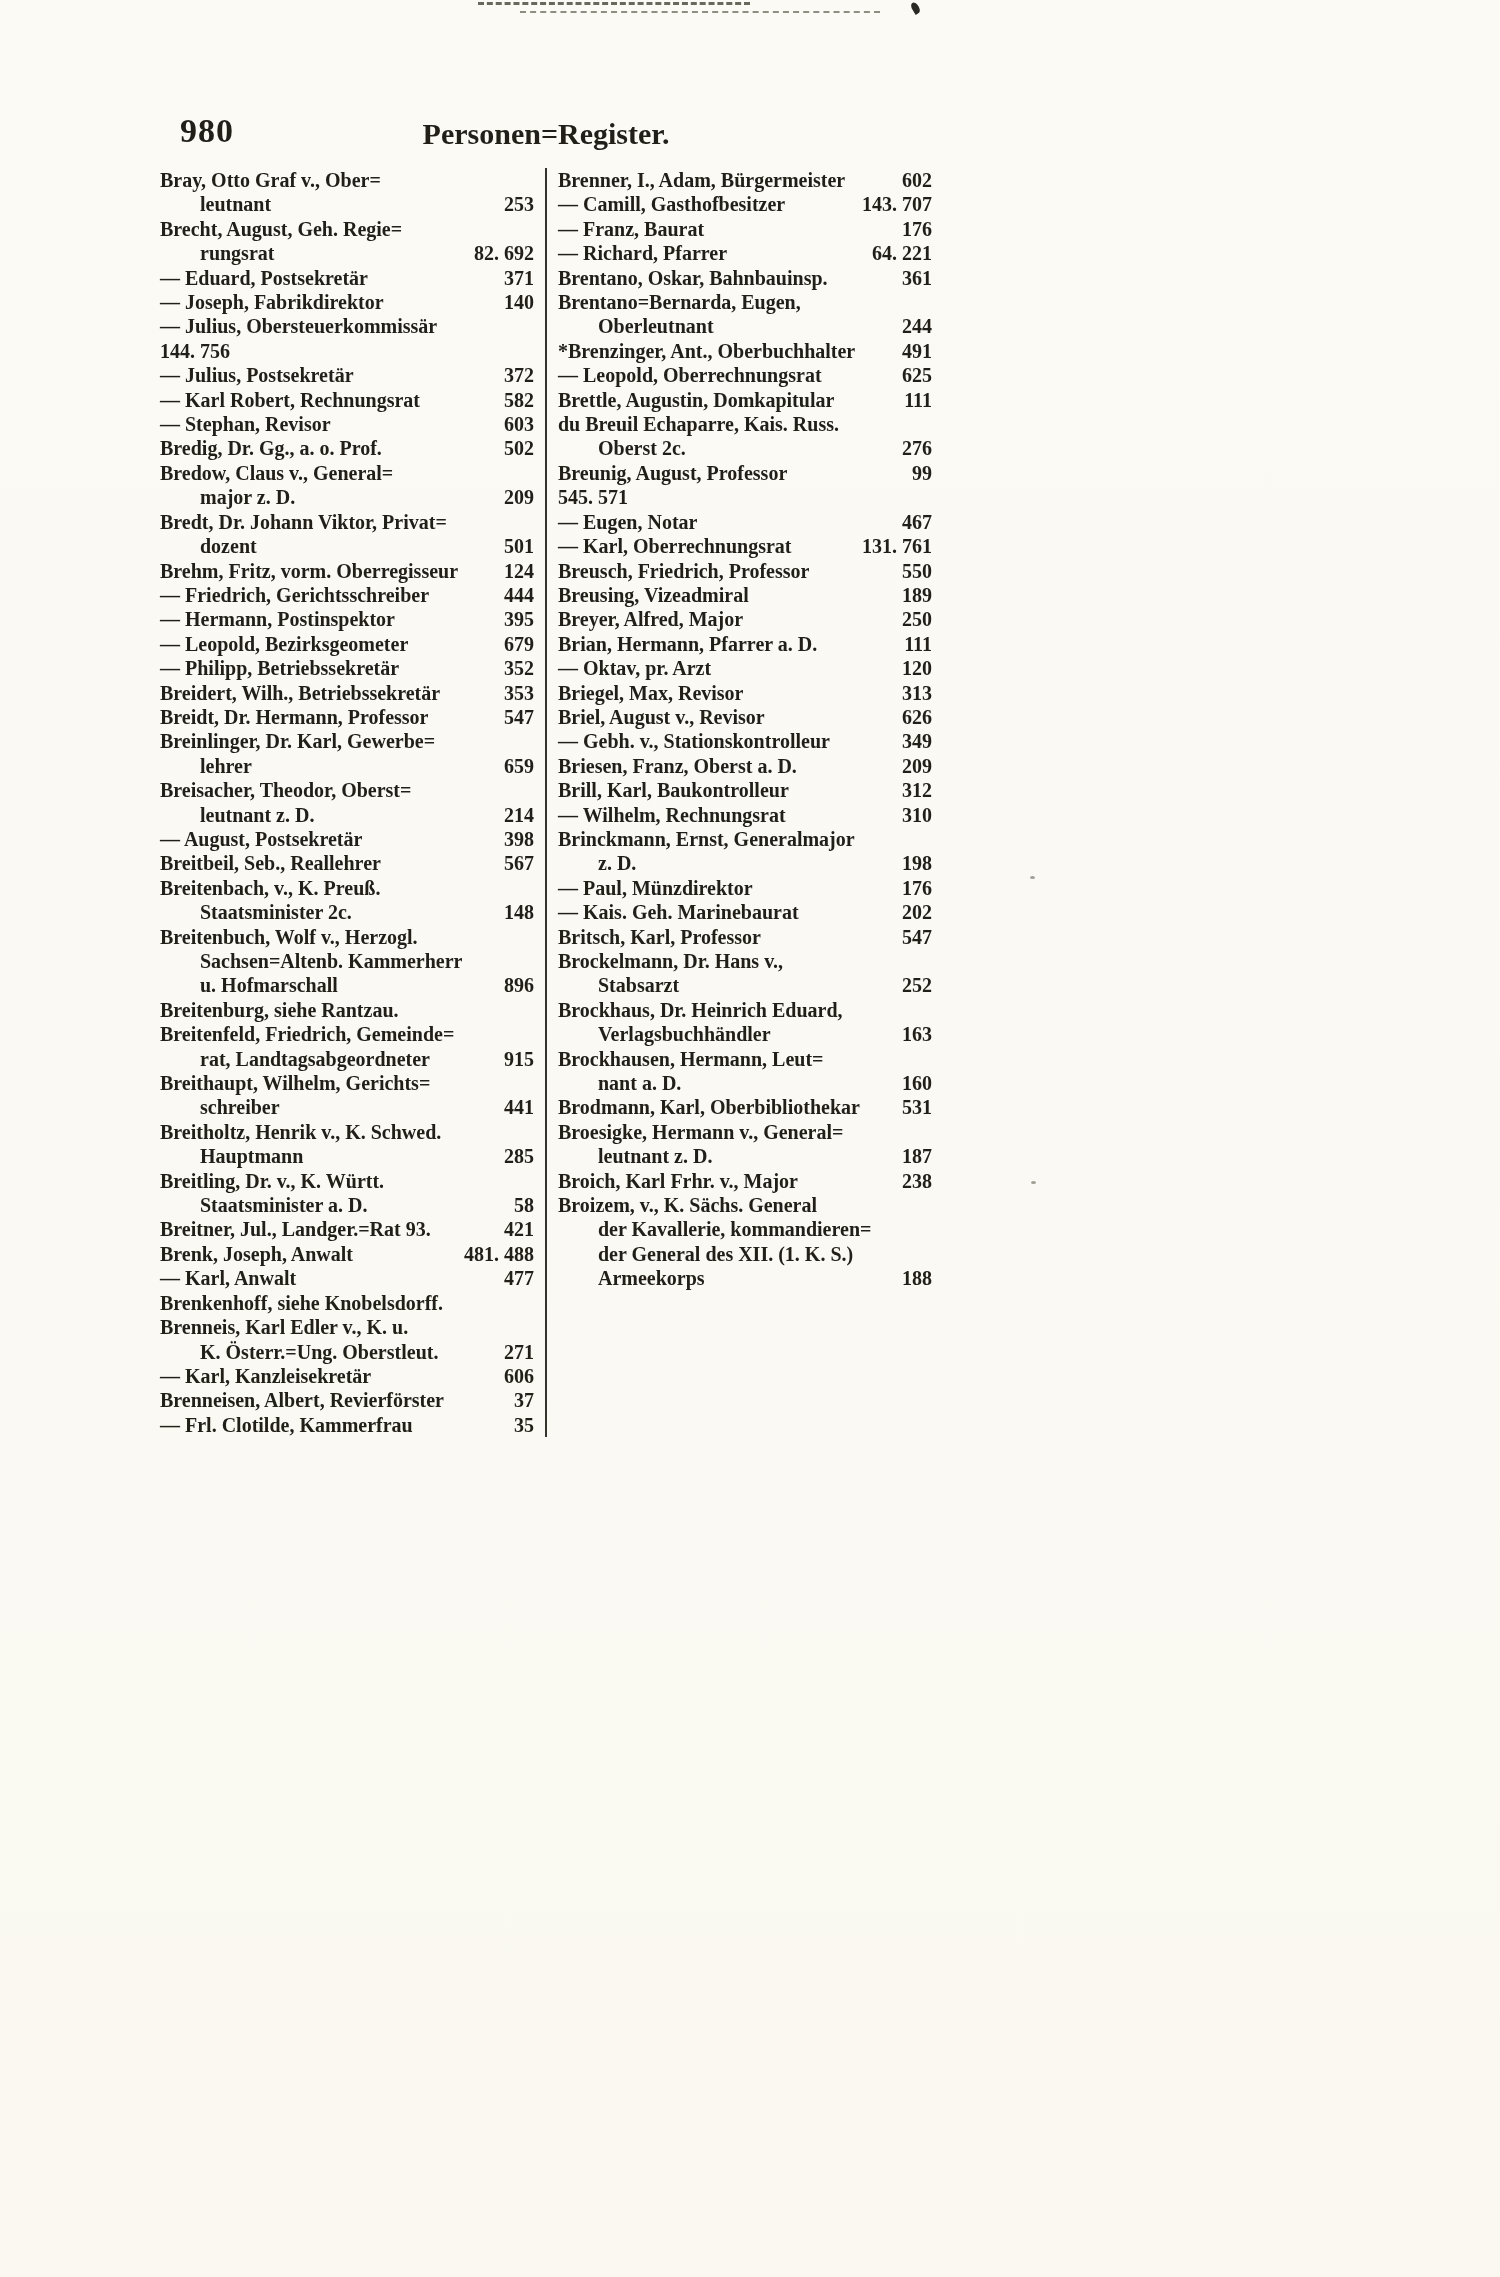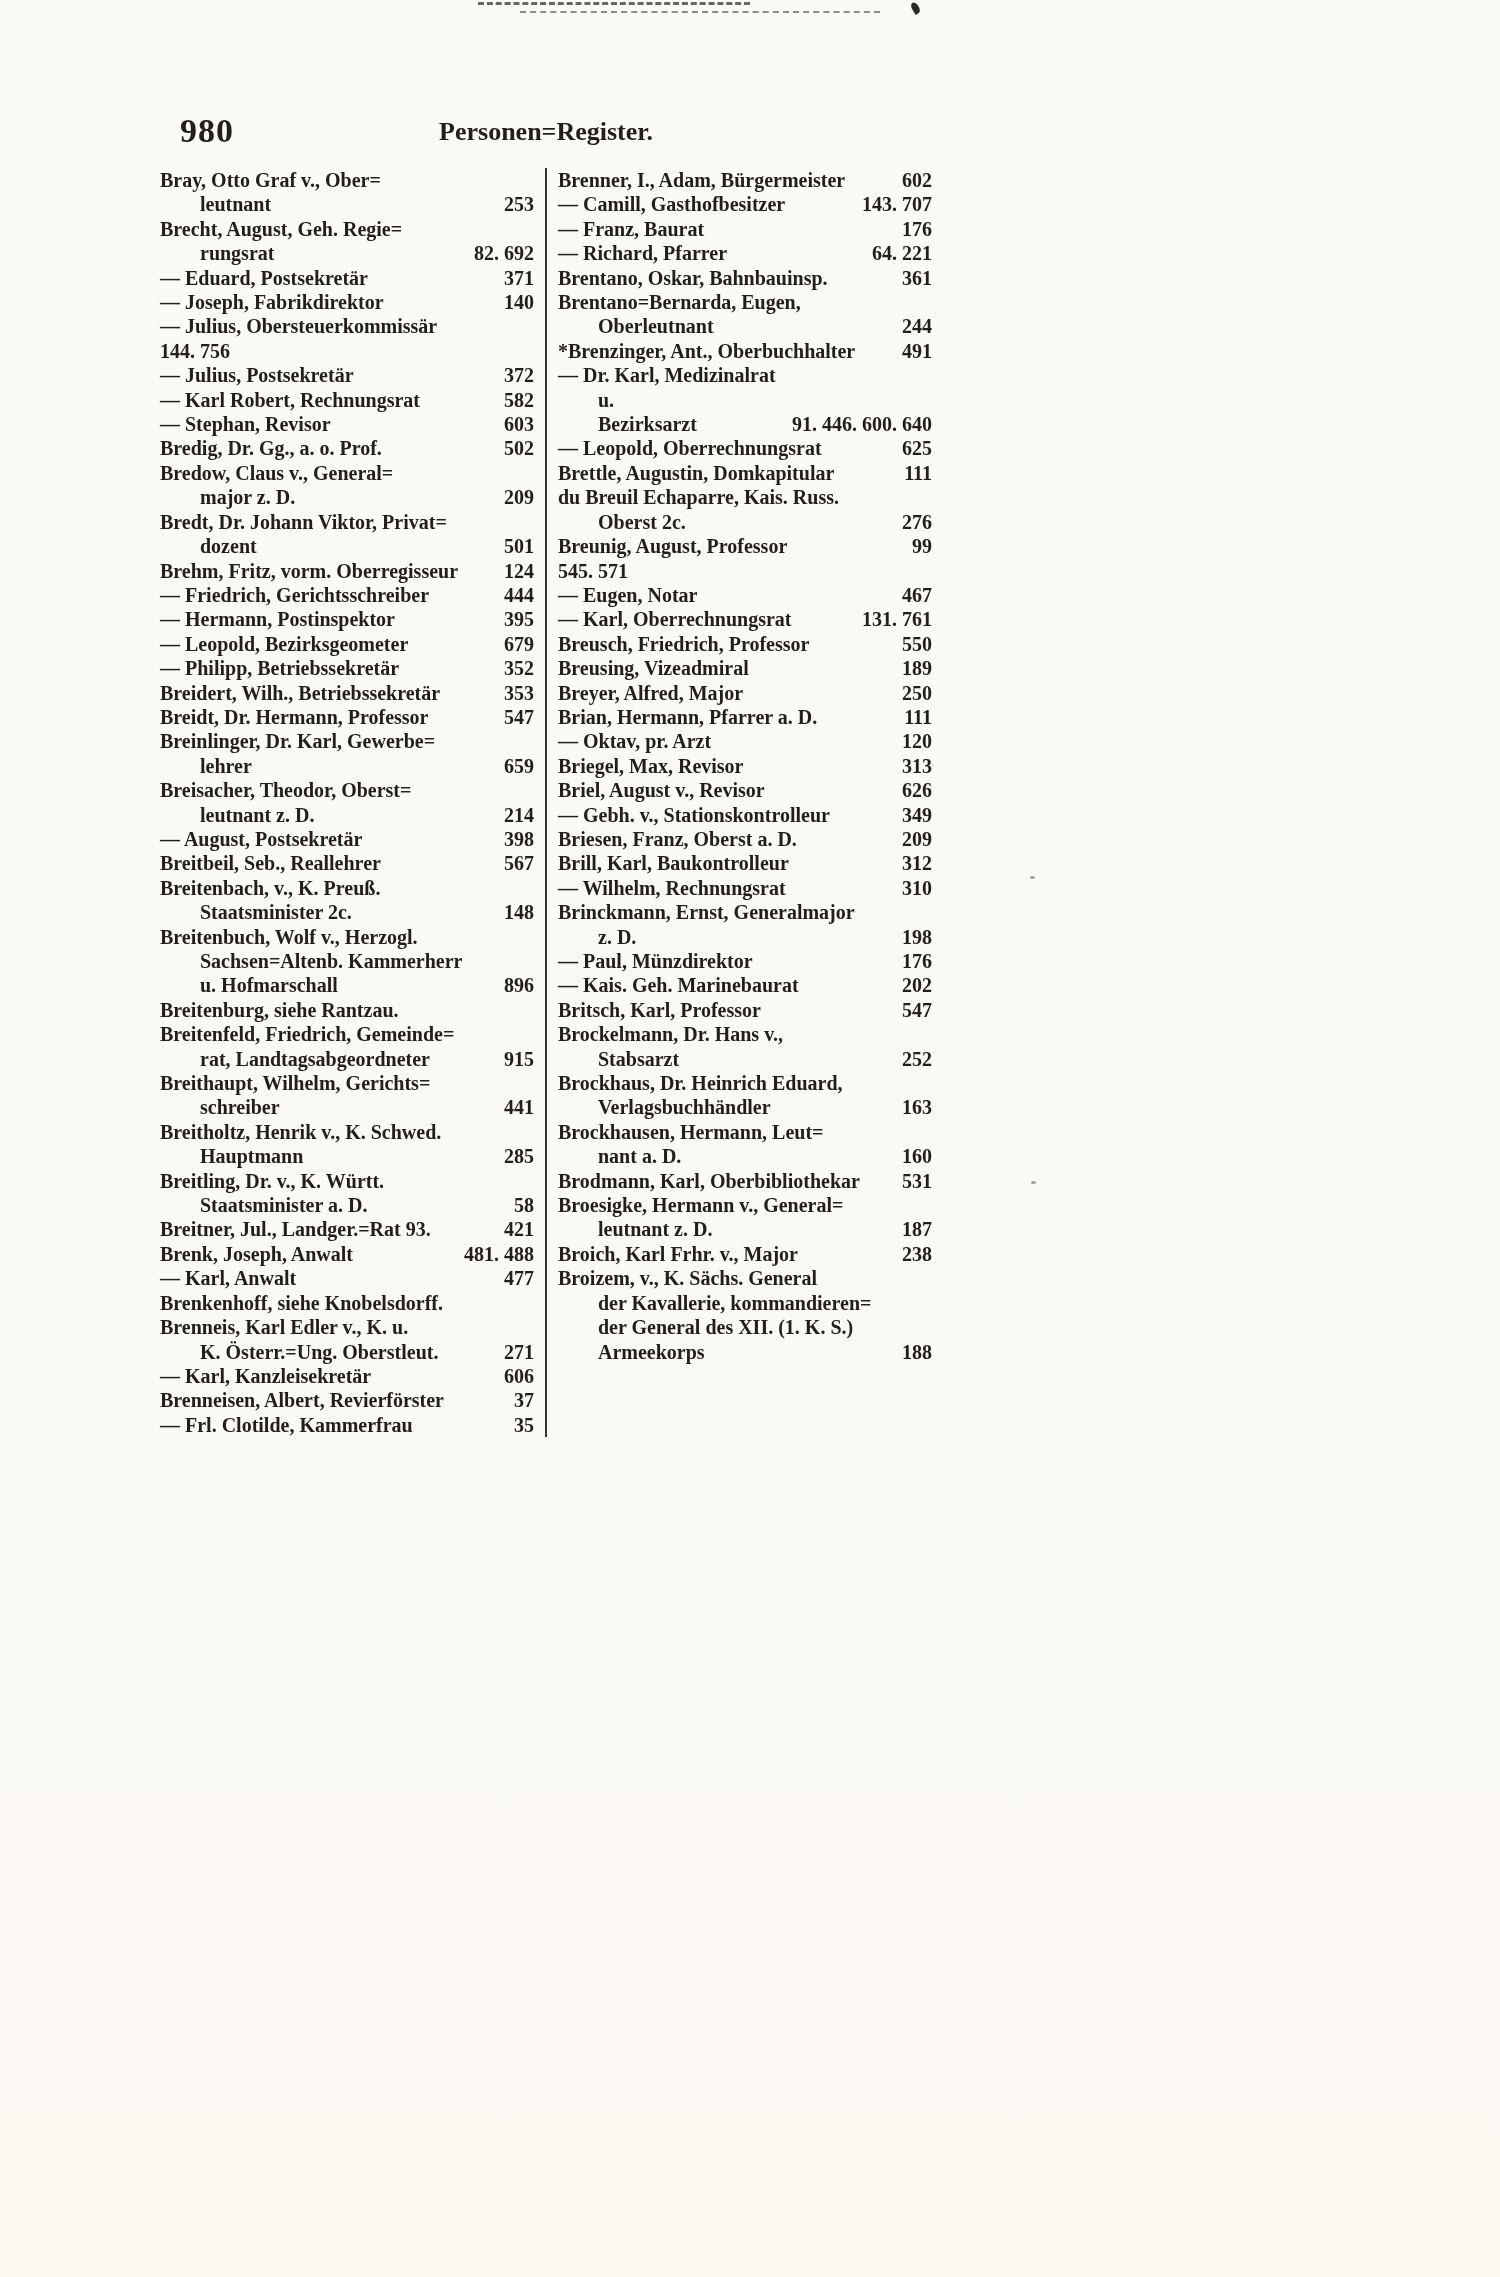--- a/index.html
+++ b/index.html
@@ -23,21 +23,21 @@
 
   .content { position: absolute; left: 160px; top: 112px; width: 772px; }
 
   .page-header { position: relative; height: 36px; }
   .page-num {
     position: absolute; left: 0; top: 0;
     font-size: 34px; font-weight: bold; letter-spacing: 1px; margin-left: 20px;
   }
   .page-title {
     display: block; text-align: center;
-    font-size: 26px; font-weight: bold; padding-top: 5px;
+    font-size: 30px; font-weight: bold; padding-top: 5px;
   }
 
   .columns { display: flex; align-items: stretch; margin-top: 20px; }
   .col {
     width: 374px;
     font-size: 20px; font-weight: bold;
     line-height: 24.4px;
   }
   .col-divider { width: 2px; background: #36332c; margin: 0 11px; }
 
@@ -252,25 +252,20 @@
           <div class="entry">
             <span class="entry-text">Brentano=Bernarda, Eugen,
 Oberleutnant</span>
             <span class="entry-page">244</span>
           </div>
           <div class="entry">
             <span class="entry-text">*Brenzinger, Ant., Oberbuchhalter</span>
             <span class="entry-page">491</span>
           </div>
           <div class="entry">
-            <span class="entry-text">— Dr. Karl, Medizinalrat u.
-Bezirksarzt</span>
-            <span class="entry-page">91. 446. 600. 640</span>
-          </div>
-          <div class="entry">
             <span class="entry-text">— Leopold, Oberrechnungsrat</span>
             <span class="entry-page">625</span>
           </div>
           <div class="entry">
             <span class="entry-text">Brettle, Augustin, Domkapitular</span>
             <span class="entry-page">111</span>
           </div>
           <div class="entry">
             <span class="entry-text">du Breuil Echaparre, Kais. Russ.
 Oberst 2c.</span>

